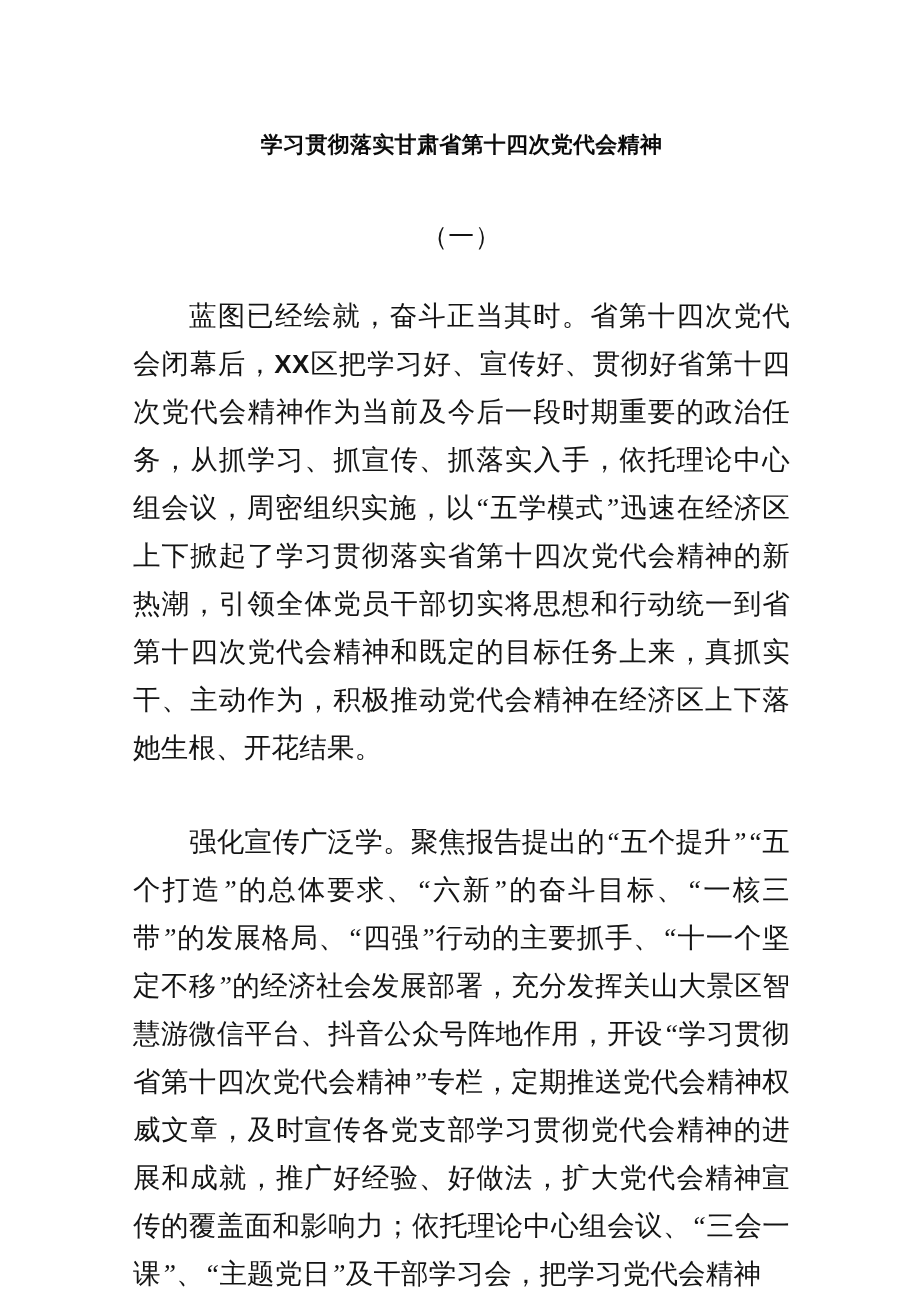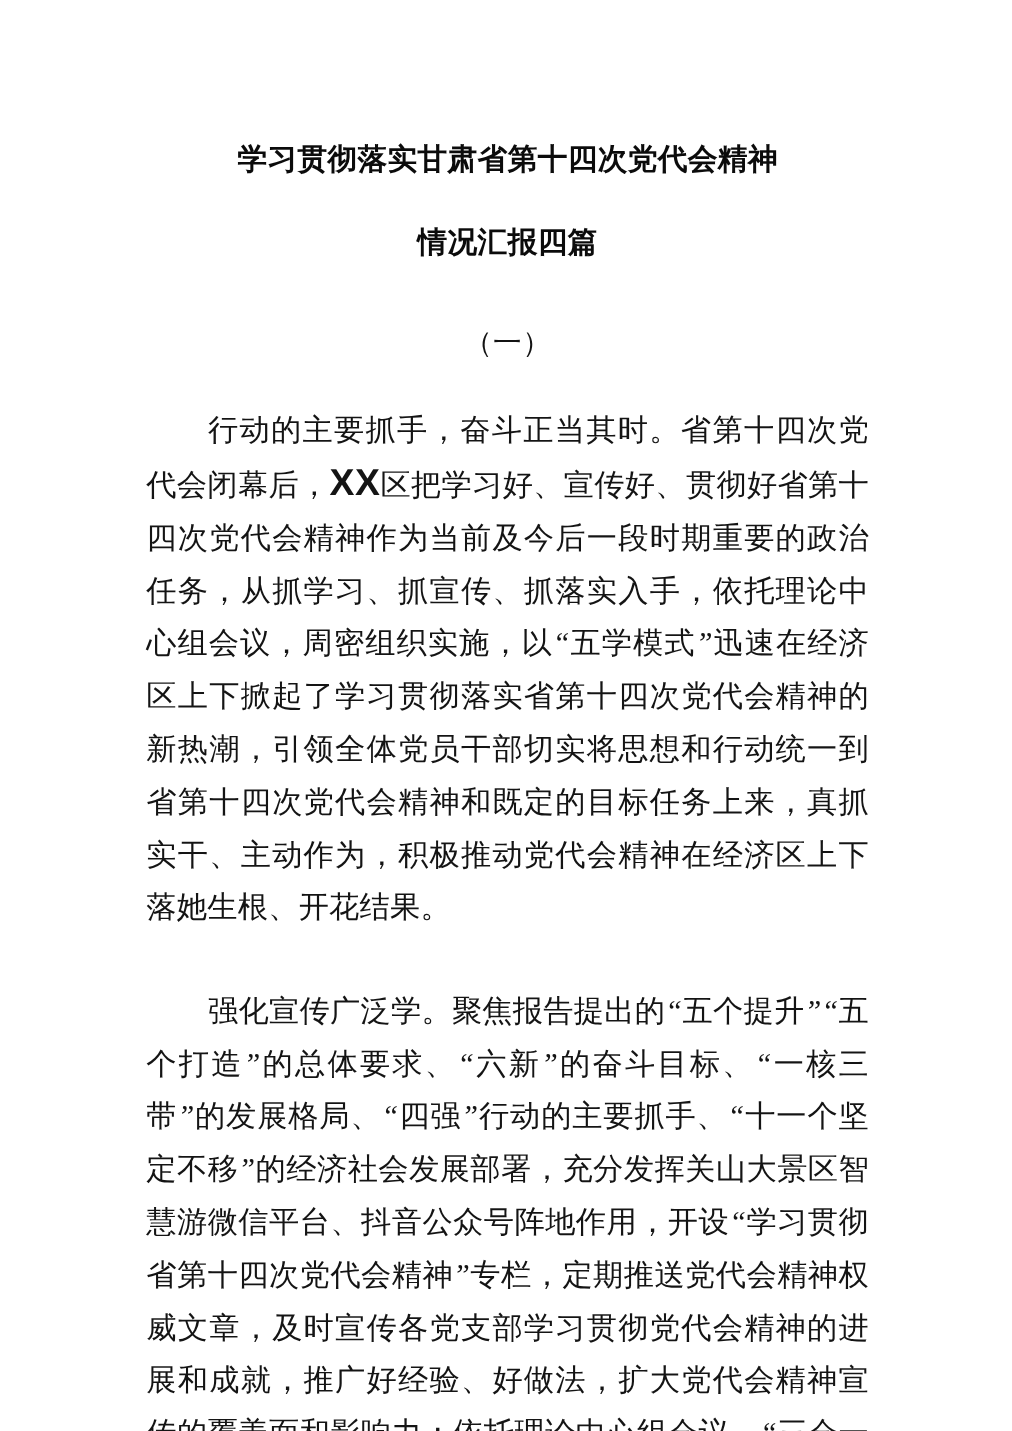--- a/index.html
+++ b/index.html
@@ -23,21 +23,21 @@
     left: 133px;
     top: 0;
     width: 657px;   
     height: 1301px;
   }
 
   
   .doc-title {
     font-family: "Liberation Sans", "DejaVu Sans", sans-serif;
     font-weight: 700;
-    font-size: 27px;
+    font-size: 22px;
     line-height: 56px;
     text-align: center;
     color: #0b0b0b;
     letter-spacing: 0.3px;
     margin: 0;
     padding-top: 117px;
   }
   .doc-title .title-line {
     display: block;
     white-space: nowrap;
@@ -75,35 +75,34 @@
   }
 
   .para-1 { padding-top: 35px; }
   .para-2 { padding-top: 46px; }
 
   
   .redact {
     font-family: "Liberation Sans", "DejaVu Sans", sans-serif;
     font-weight: 700;
     font-style: normal;
-    font-size: 34px;
+    font-size: 26px;
     letter-spacing: 0.5px;
   }
 </style>
 </head>
 <body>
 
 <div class="page">
   <div class="doc-body">
 
     <h1 class="doc-title">
       <span class="title-line title-line-1">学习贯彻落实甘肃省第十四次党代会精神</span>
-      <span class="title-line title-line-2">情况汇报四篇</span>
     </h1>
 
     <p class="section-marker">（一）</p>
 
-    <p class="para para-1"><span>行动的主要抓手，奋斗正当其时。省第十四次党代会闭幕后，</span><span class="redact">XX</span><span>区把学习好、宣传好、贯彻好省第十四次党代会精神作为当前及今后一段时期重要的政治任务，从抓学习、抓宣传、抓落实入手，依托理论中心组会议，周密组织实施，以“五学模式”迅速在经济区上下掀起了学习贯彻落实省第十四次党代会精神的新热潮，引领全体党员干部切实将思想和行动统一到省第十四次党代会精神和既定的目标任务上来，真抓实干、主动作为，积极推动党代会精神在经济区上下落她生根、开花结果。</span></p>
+    <p class="para para-1"><span>蓝图已经绘就，奋斗正当其时。省第十四次党代会闭幕后，</span><span class="redact">XX</span><span>区把学习好、宣传好、贯彻好省第十四次党代会精神作为当前及今后一段时期重要的政治任务，从抓学习、抓宣传、抓落实入手，依托理论中心组会议，周密组织实施，以“五学模式”迅速在经济区上下掀起了学习贯彻落实省第十四次党代会精神的新热潮，引领全体党员干部切实将思想和行动统一到省第十四次党代会精神和既定的目标任务上来，真抓实干、主动作为，积极推动党代会精神在经济区上下落她生根、开花结果。</span></p>
 
     <p class="para para-2">强化宣传广泛学。聚焦报告提出的“五个提升”“五个打造”的总体要求、“六新”的奋斗目标、“一核三带”的发展格局、“四强”行动的主要抓手、“十一个坚定不移”的经济社会发展部署，充分发挥关山大景区智慧游微信平台、抖音公众号阵地作用，开设“学习贯彻省第十四次党代会精神”专栏，定期推送党代会精神权威文章，及时宣传各党支部学习贯彻党代会精神的进展和成就，推广好经验、好做法，扩大党代会精神宣传的覆盖面和影响力；依托理论中心组会议、“三会一课”、“主题党日”及干部学习会，把学习党代会精神</p>
 
   </div>
 </div>
 
 </body></html>

